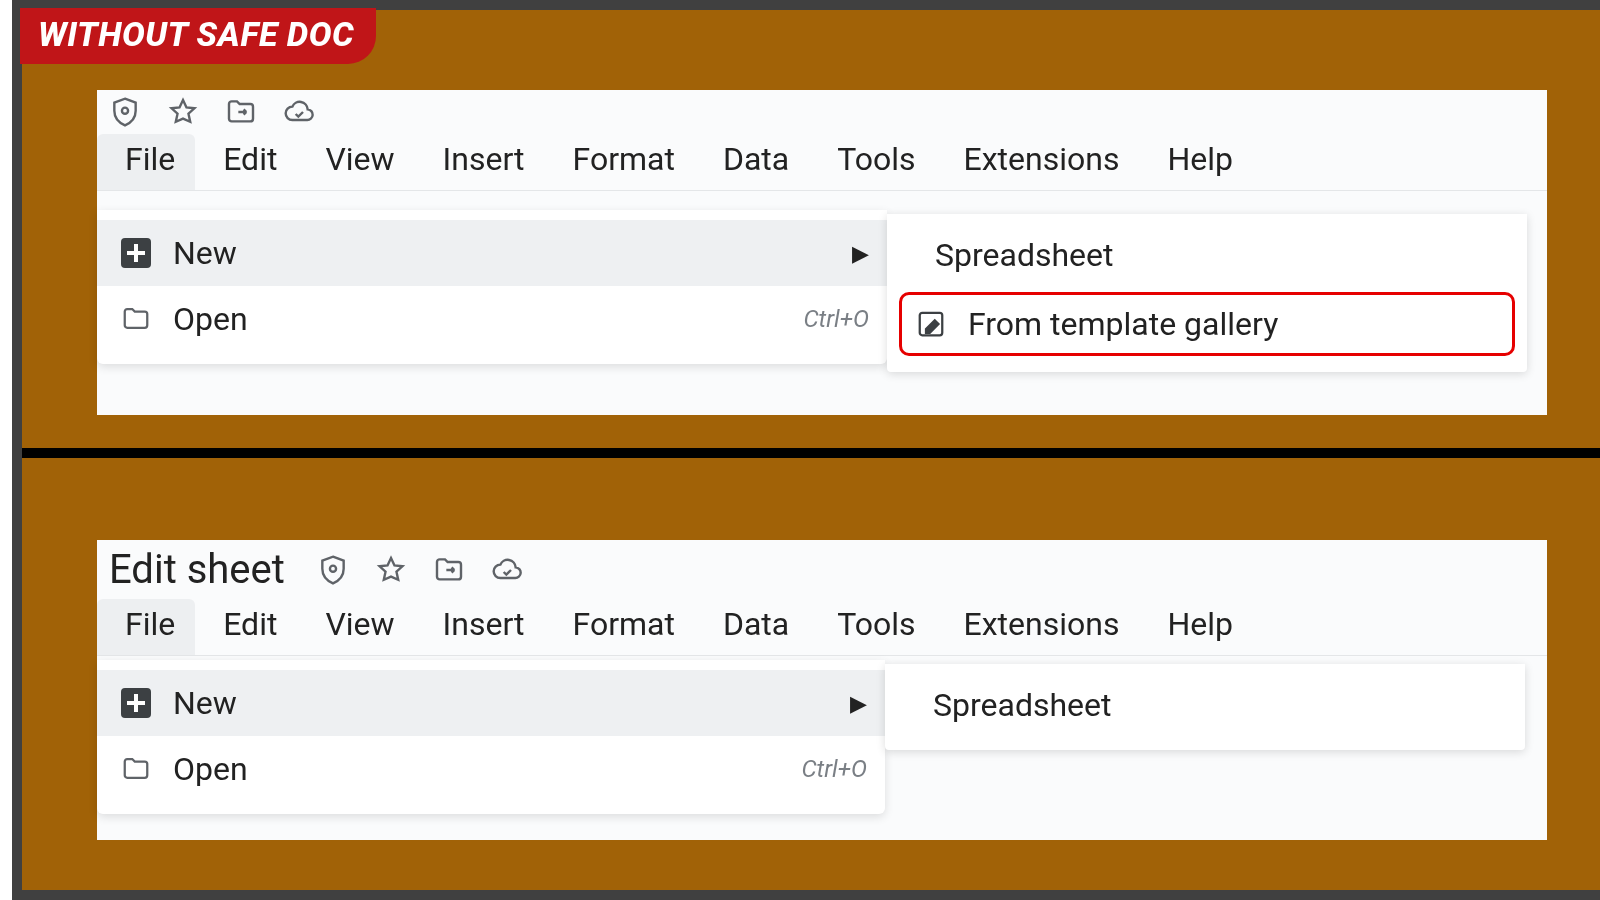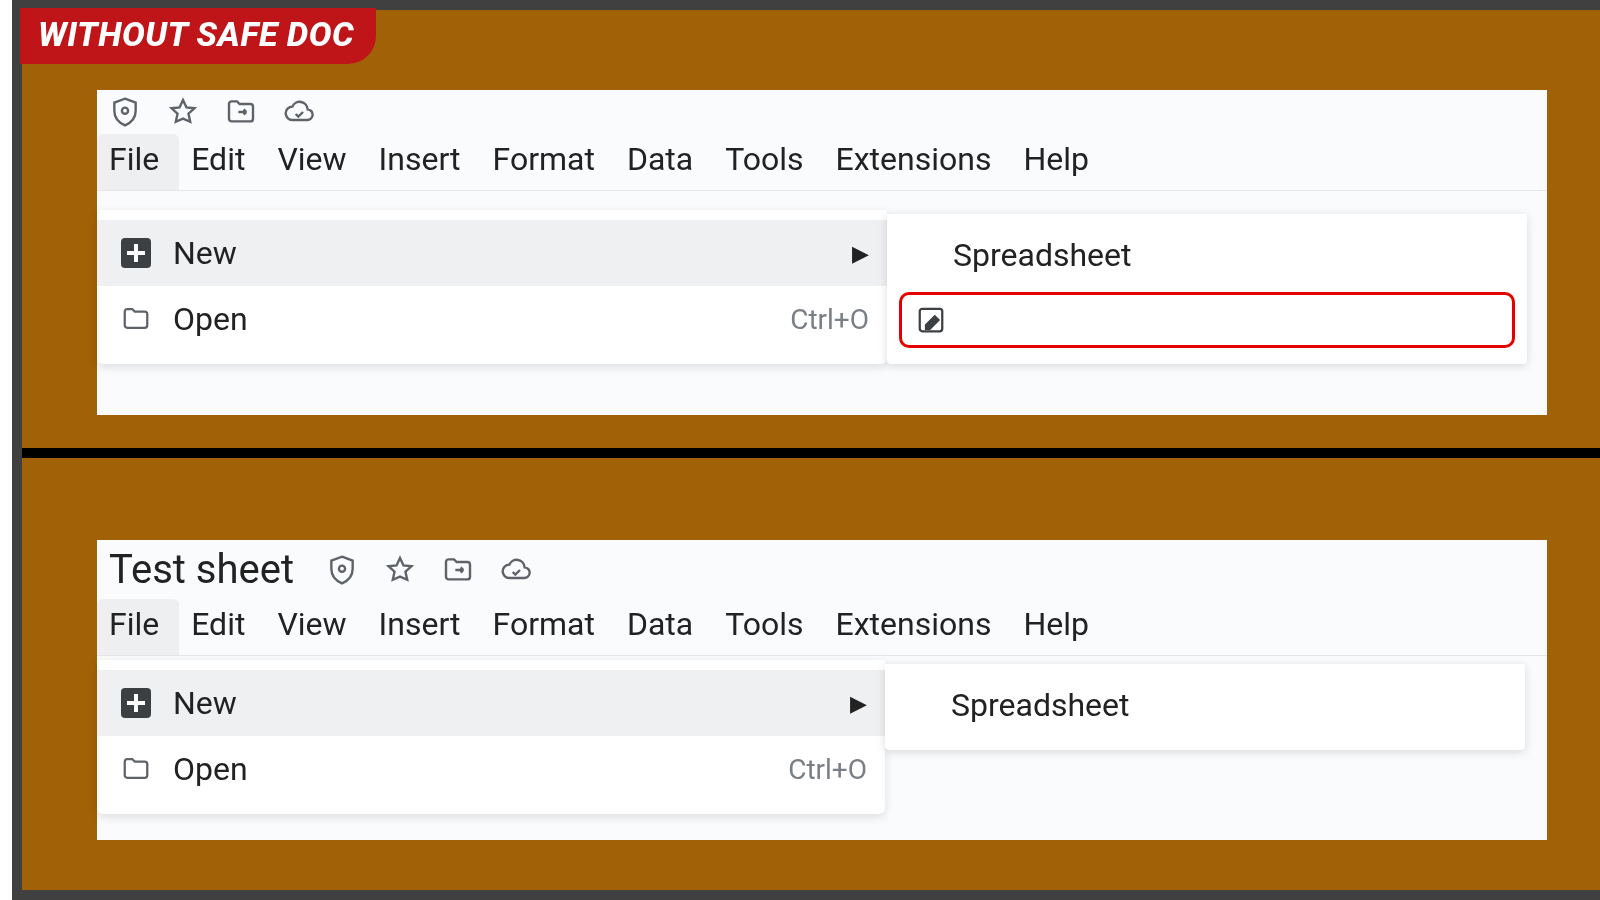--- a/index.html
+++ b/index.html
@@ -75,21 +75,21 @@
 
   .menubar {
     display: flex;
     gap: 0;
     padding: 2px 0 0 0;
     border-bottom: 1px solid #e4e6e8;
     font-size: 32px;
     color: #222;
   }
   .menubar .menu-item {
-    padding: 6px 20px 12px 12px;
+    padding: 6px 20px 12px 28px;
     border-radius: 6px 6px 0 0;
   }
   .menubar .menu-item.active {
     background: #edeff1;
   }
 
   .dropdown {
     position: absolute;
     background: #fff;
     box-shadow: 0 3px 10px rgba(0,0,0,0.12);
@@ -109,38 +109,38 @@
     background: #eef0f2;
   }
   .drop-icon {
     width: 30px; height: 30px;
     display: inline-flex;
     align-items: center;
     justify-content: center;
     color: #5f6368;
   }
   .drop-label { flex: 1; }
-  .shortcut { color: #7a7f85; font-size: 28px; }
+  .shortcut { color: #7a7f85; font-size: 24px; font-style: italic; }
   .sub-arrow {
     margin-left: auto;
     color: #222;
     font-size: 22px;
   }
 
   .submenu {
     position: absolute;
     background: #fff;
     box-shadow: 0 2px 10px rgba(0,0,0,0.14);
     border-radius: 0 0 4px 4px;
     padding: 8px 0 12px 0;
   }
   .sub-row {
     display: flex;
     align-items: center;
-    padding: 14px 44px;
+    padding: 14px 26px;
     gap: 22px;
     font-size: 32px;
     color: #222;
   }
   .highlight-red {
     border: 3px solid #e60000;
     border-radius: 10px;
     margin: 4px 12px;
     padding: 10px 14px;
   }
@@ -245,29 +245,30 @@
         <span><span class="sheets-green"></span></span>
         <span>Spreadsheet</span>
       </div>
       <div class="sub-row highlight-red">
         <span class="drop-icon">
           <svg viewBox="0 0 24 24" width="30" height="30" fill="none" stroke="#3c4043" stroke-width="1.8">
               <rect x="3" y="3" width="18" height="18" rx="2"></rect>
               <path d="M8 16l7-7 3 3-7 7H8v-3z" fill="#3c4043"></path>
             </svg>
         </span>
+        <span>From template gallery</span>
       </div>
     </div>
   </div>
 
   <div class="divider"></div>
 
   <div class="panel panel-bot">
     <div class="titlebar">
-      <span class="doc-title">Test sheet</span>
+      <span class="doc-title">Edit sheet</span>
       <span class="title-icon">
         <svg viewBox="0 0 24 24" width="32" height="32" fill="none" stroke="currentColor" stroke-width="1.8">
             <path d="M12 2l8 3v6c0 5-3.5 9-8 11-4.5-2-8-6-8-11V5l8-3z"></path>
             <circle cx="12" cy="11" r="2.3"></circle>
           </svg>
       </span>
       <span class="title-icon">
         <svg viewBox="0 0 24 24" width="32" height="32" fill="none" stroke="currentColor" stroke-width="1.8">
             <path d="M12 3l2.6 5.6 6 .6-4.5 4.1 1.3 6L12 16.9 6.6 19.3l1.3-6L3.4 9.2l6-.6L12 3z"></path>
           </svg>

